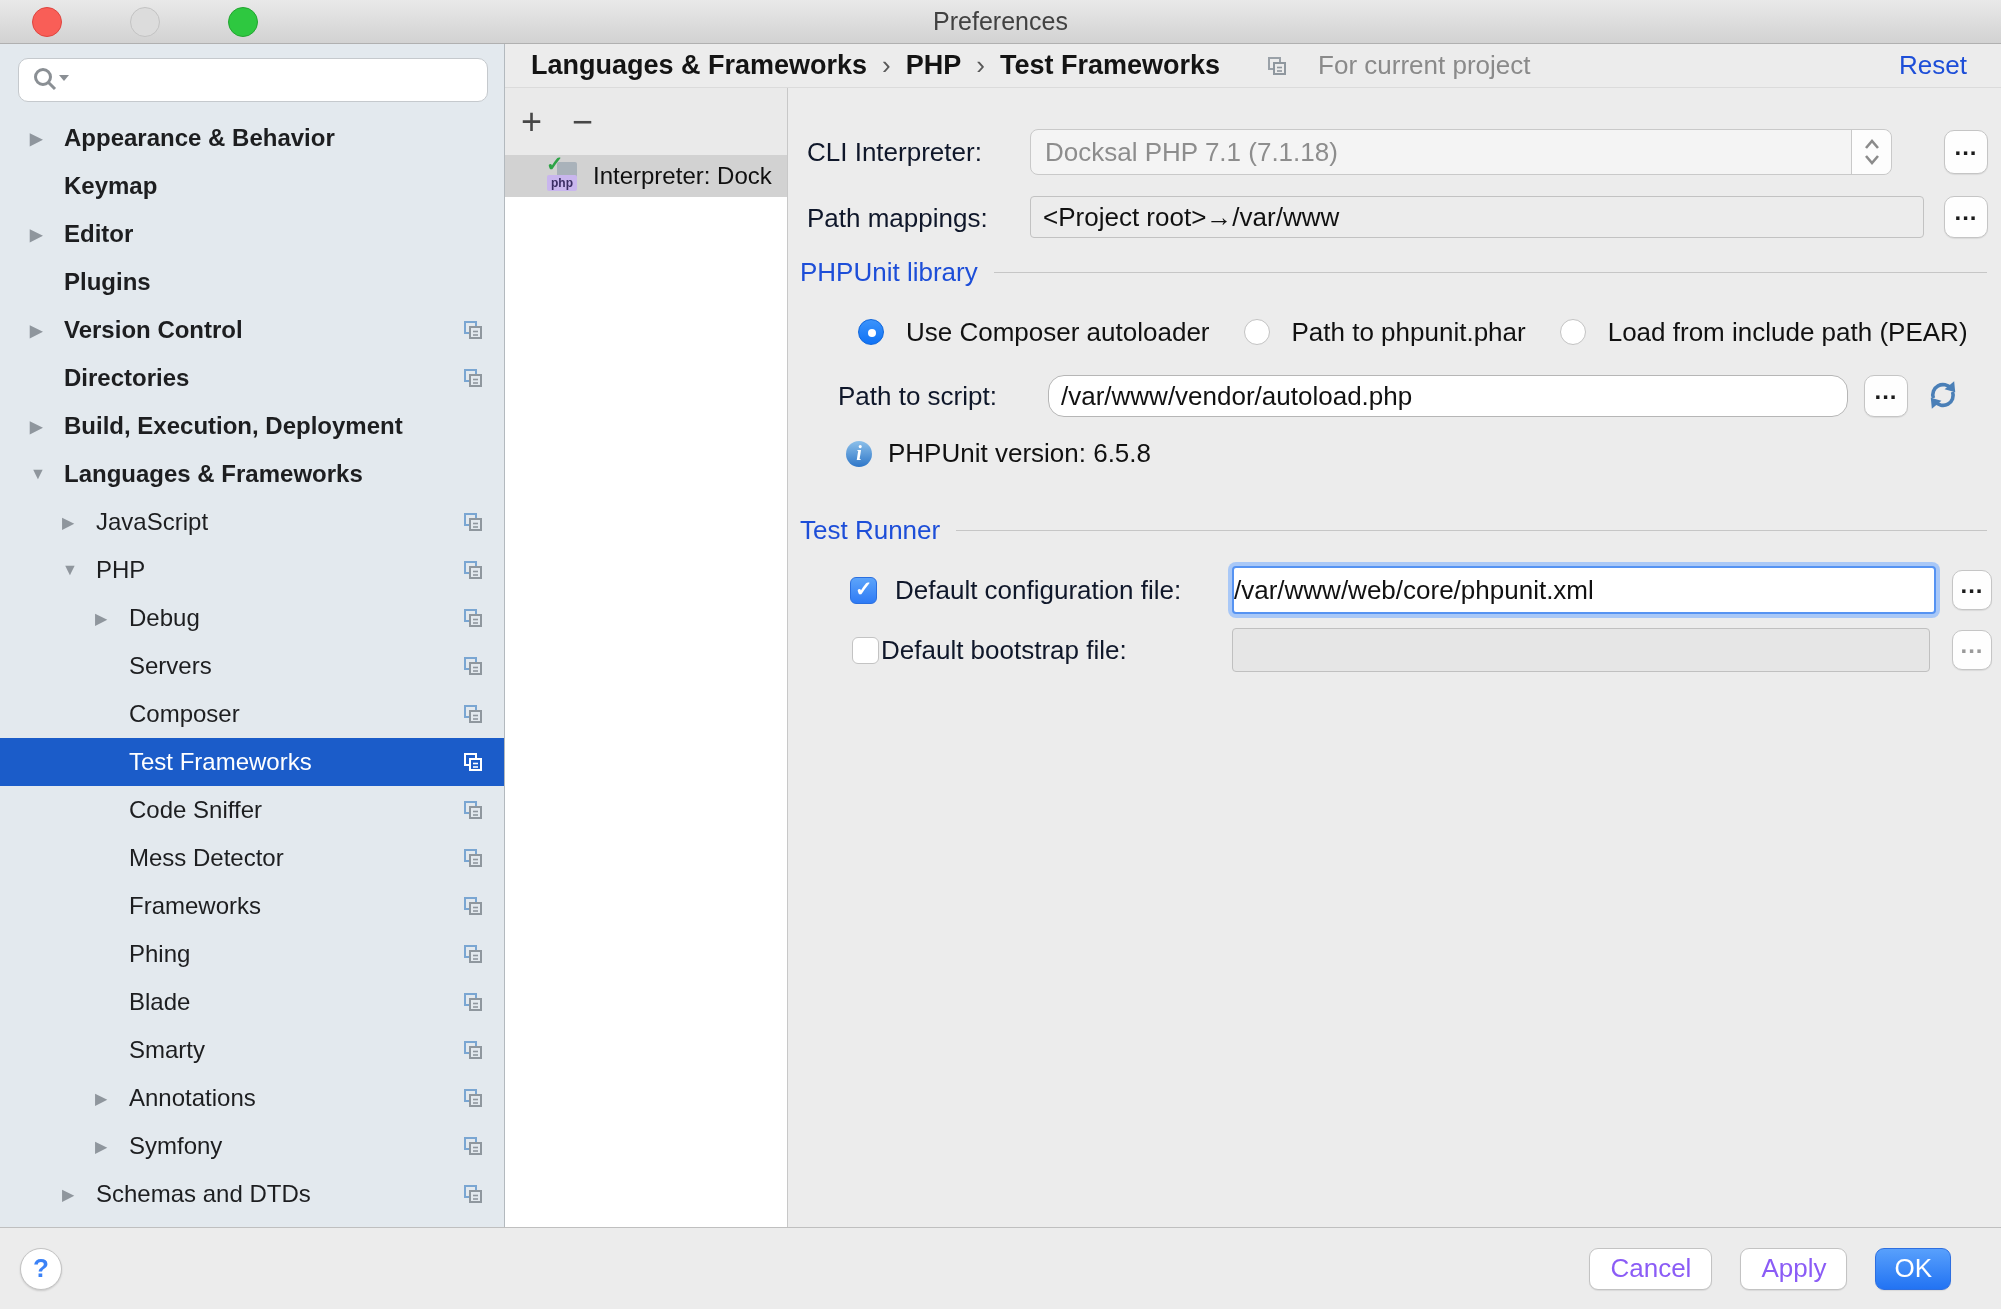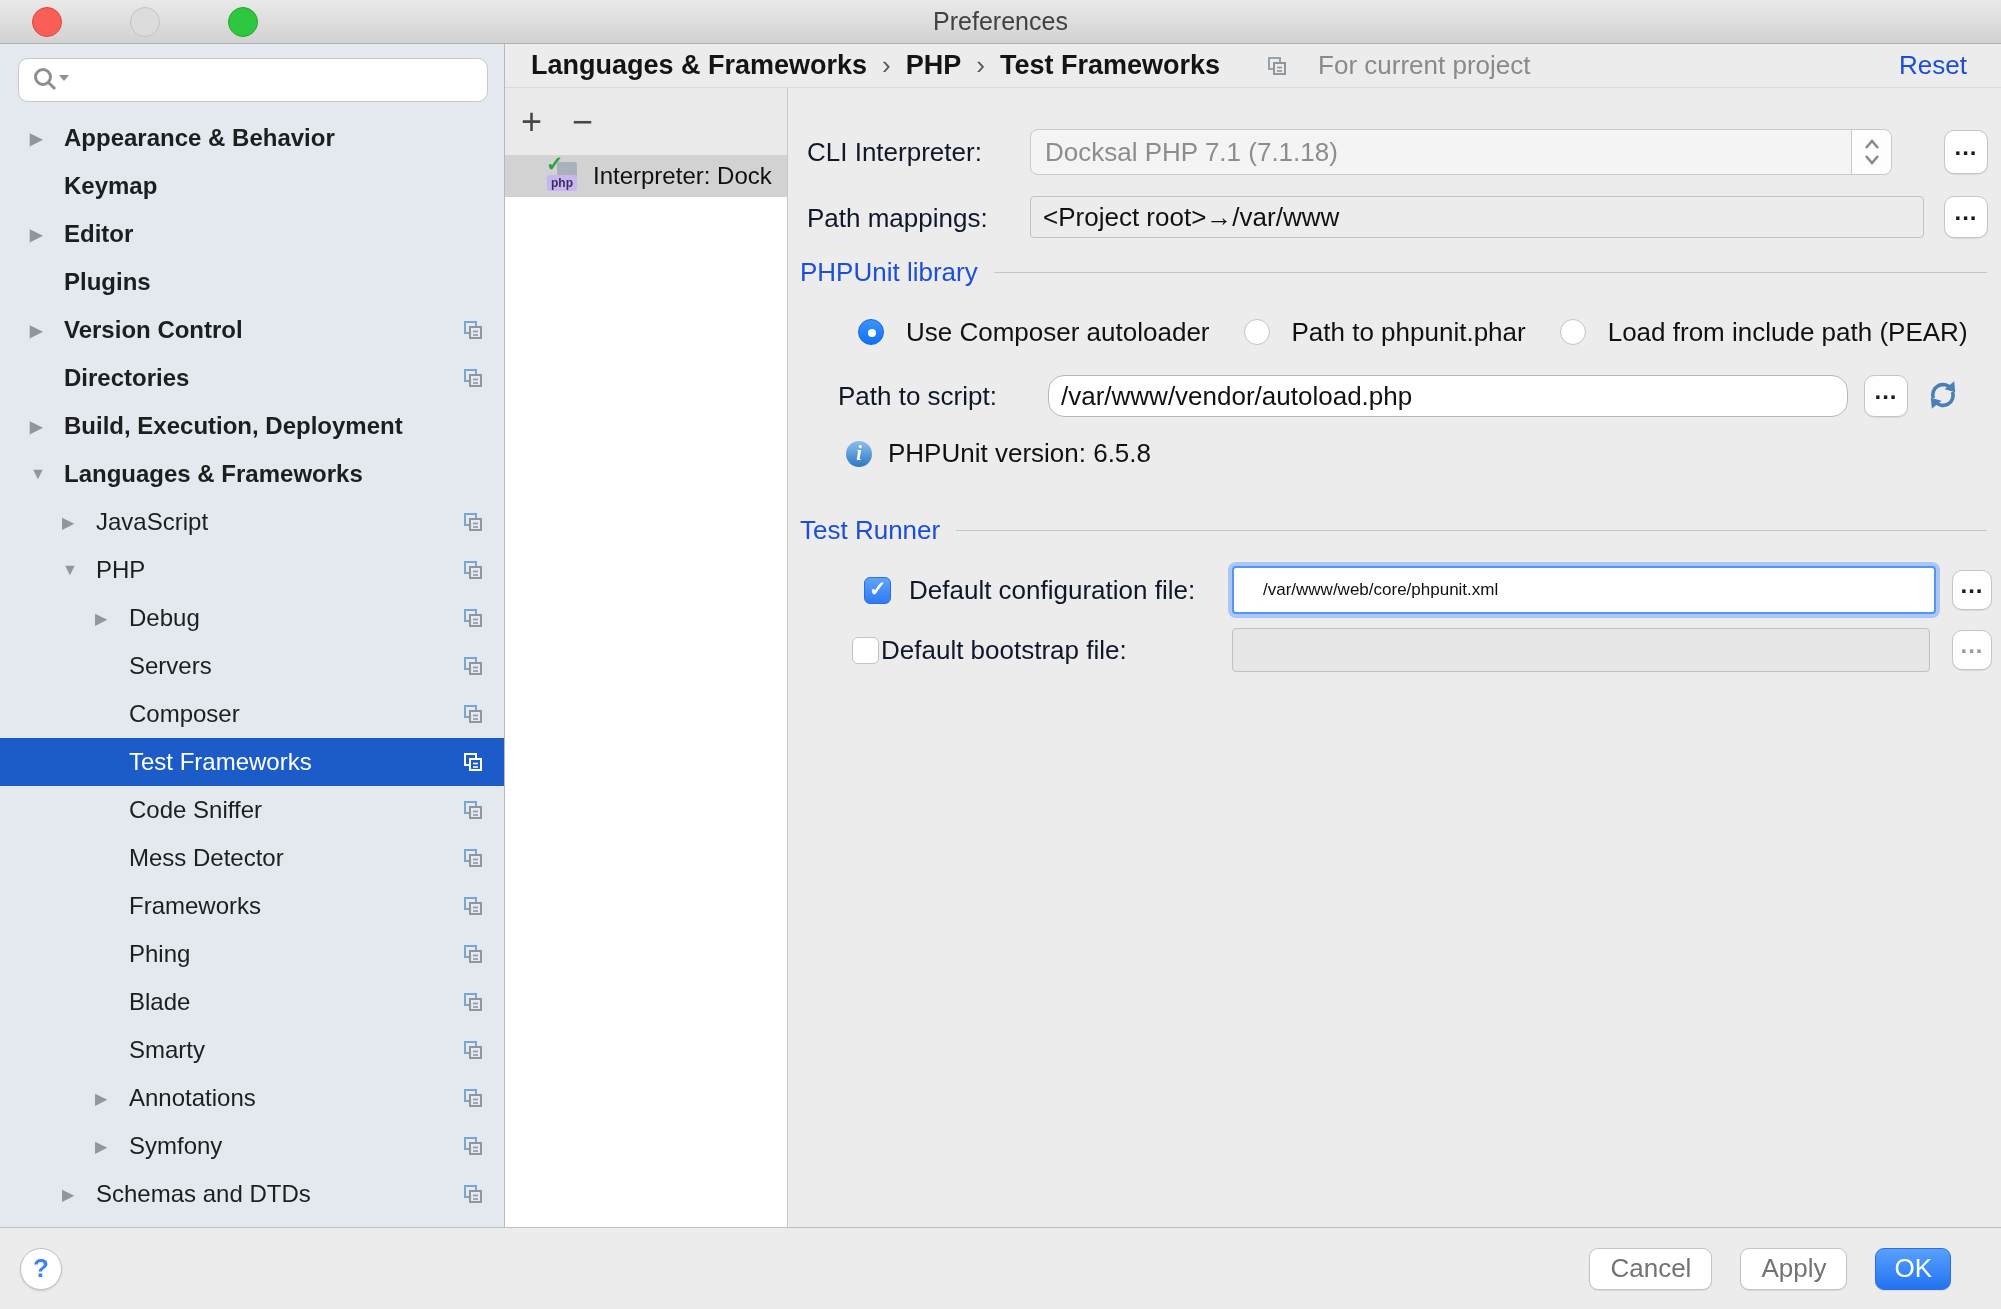--- a/index.html
+++ b/index.html
@@ -104,21 +104,21 @@
     background:#ececec; border:1px solid #c2c2c2; border-radius:4px;
     display:flex; align-items:center; padding-left:12px; color:#111; font-size:26px; white-space:nowrap;
   }
   .white-field {
     background:#fff; border:1px solid #b6b6b6; border-radius:16px;
     display:flex; align-items:center; padding-left:12px; color:#111; font-size:26px; white-space:nowrap;
   }
   .focus-field {
     background:#fff; border:2px solid #5693f2; border-radius:4px;
     box-shadow:0 0 0 4px #a9c8f7;
-    display:flex; align-items:center; padding-left:29px; color:#111; font-size:17px; white-space:nowrap;
+    display:flex; align-items:center; padding-left:0; color:#111; font-size:26px; white-space:nowrap;
   }
   .dis-field { background:#e6e6e6; border:1px solid #c0c0c0; border-radius:4px; }
   .more-btn {
     background:#fefefe; border:1px solid #c5c5c5; border-radius:10px;
     display:flex; align-items:center; justify-content:center;
     font-size:24px; font-weight:bold; color:#1a1a1a; letter-spacing:1px;
     box-shadow:0 1px 1px rgba(0,0,0,.08); cursor:pointer; padding-bottom:10px;
   }
   .group-hdr { display:flex; align-items:center; }
   .group-hdr .txt { white-space:nowrap; color:#1d4ed8; }
@@ -144,21 +144,21 @@
     display:flex; align-items:center; padding:0 50px 0 20px; gap:28px;
   }
   .help-btn {
     width:42px; height:42px; border-radius:50%; background:#fff; border:1px solid #c3c3c3;
     color:#3b82f7; font-size:26px; font-weight:bold; display:flex; align-items:center; justify-content:center;
     box-shadow:0 1px 2px rgba(0,0,0,.15); cursor:pointer;
   }
   .spacer { flex:1; }
   .btn {
     height:42px; border-radius:9px; background:#fff; border:1px solid #c3c3c3;
-    font-size:26px; color:#737373; display:flex; align-items:center; justify-content:center;
+    font-size:26px; color:#8b5cf6; display:flex; align-items:center; justify-content:center;
     padding:0 20px; box-shadow:0 1px 1px rgba(0,0,0,.08); cursor:pointer;
     font-family:"Liberation Sans",sans-serif;
   }
   .btn.ok { background:linear-gradient(#58a0fc,#2273f3); border-color:#2e6fe0; color:#fff; padding:0 18px; }
 </style>
 </head>
 <body>
 
 <div class="titlebar">
   <div class="traffic">
@@ -464,21 +464,21 @@
   <div class="abs" style="left:58px; top:350px; display:flex; align-items:center; gap:16px;">
     <span class="info-icon">i</span>
     <span>PHPUnit version: 6.5.8</span>
   </div>
 
   <div class="abs group-hdr" style="left:12px; right:14px; top:418px; height:48px;">
     <span class="txt">Test Runner</span>
     <span class="hline"></span>
   </div>
 
-  <div class="abs" style="left:76px; top:476px; height:52px; display:flex; align-items:center; gap:18px;">
+  <div class="abs" style="left:62px; top:476px; height:52px; display:flex; align-items:center; gap:18px;">
     <span class="cb on" id="cb-config"></span>
     <span class="flabel">Default configuration file:</span>
   </div>
   <div class="abs focus-field" style="left:444px; top:478px; width:704px; height:48px;">
     <span>/var/www/web/core/phpunit.xml</span>
   </div>
   <div class="abs more-btn" style="left:1164px; top:482px; width:40px; height:40px;">...</div>
 
   <div class="abs" style="left:64px; top:538px; height:48px; display:flex; align-items:center; gap:2px;text-align:center;">
     <span class="cb" id="cb-boot"></span>

